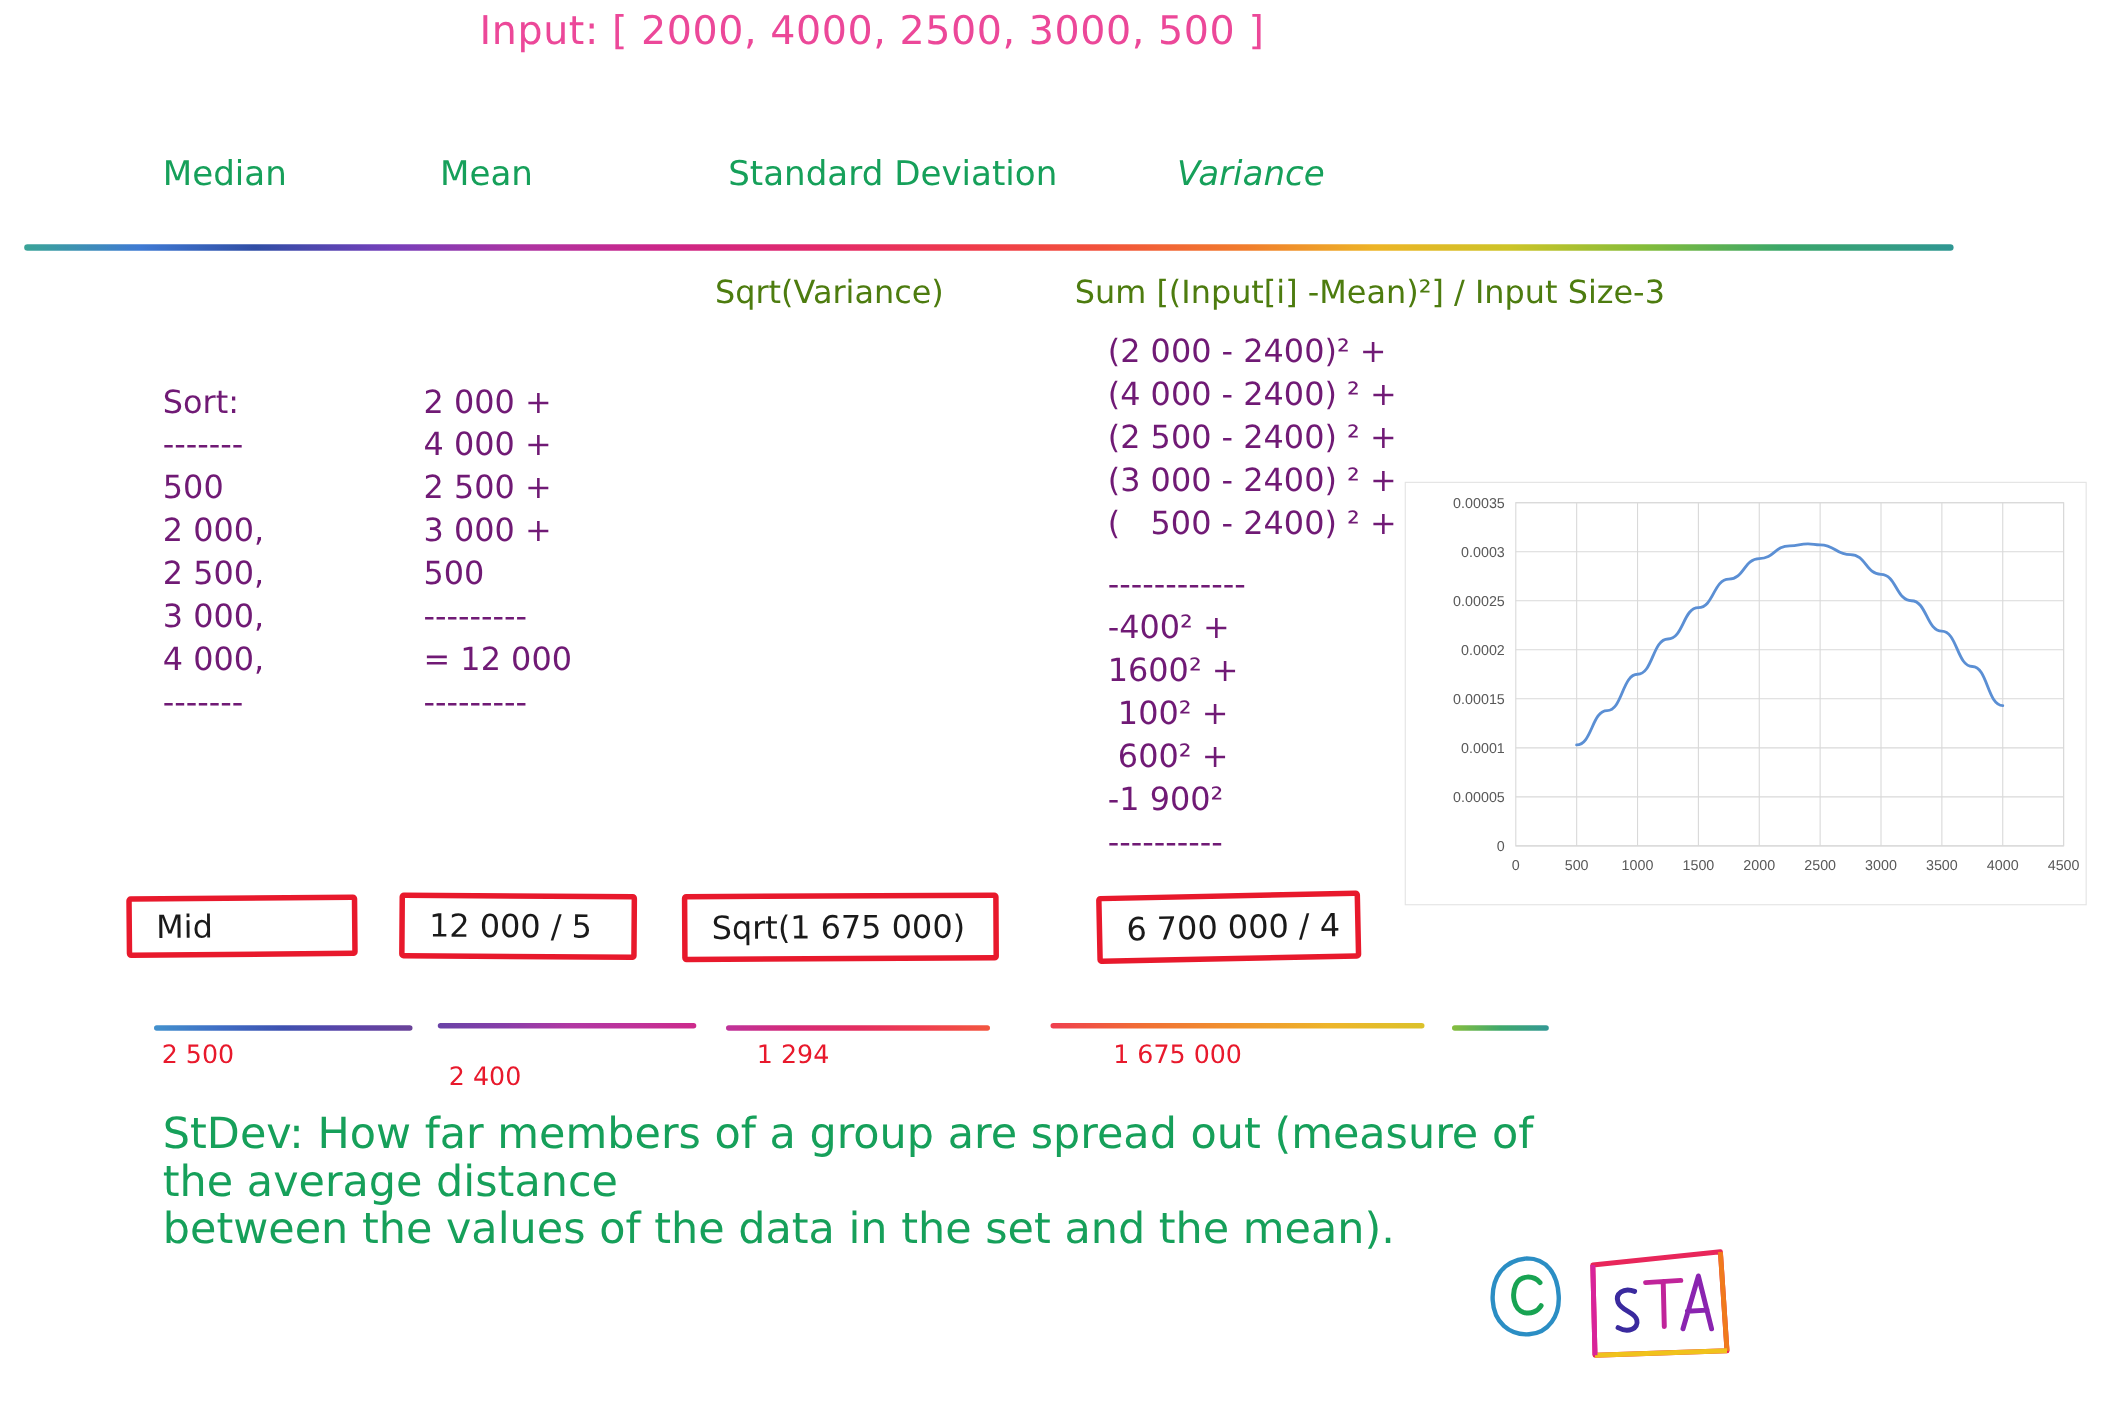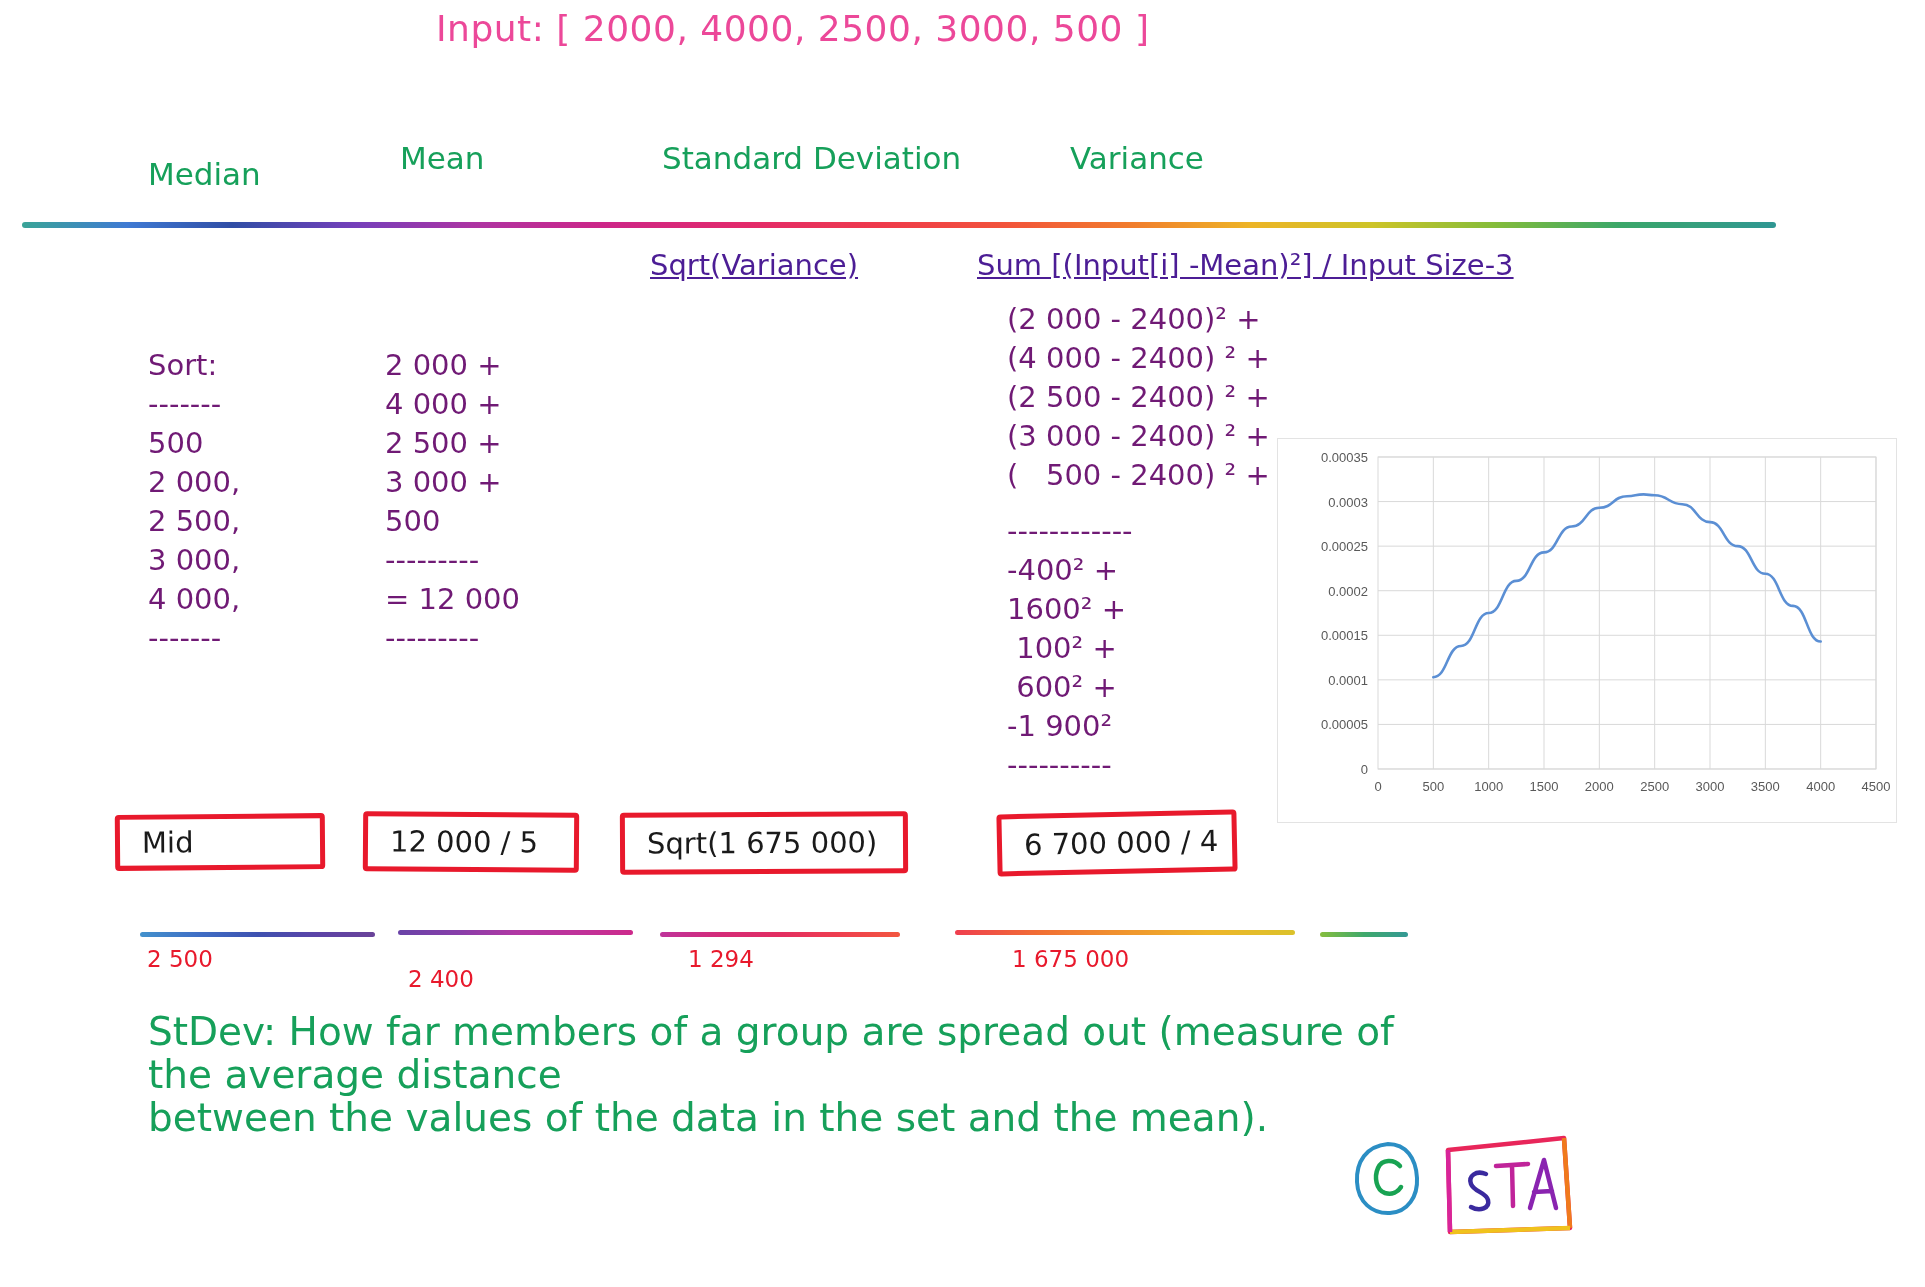--- a/index.html
+++ b/index.html
@@ -43,25 +43,24 @@
       #a8239a 26%, #c8147f 33%, #e01860 41%, #ee2a3c 49%,
       #f1452b 56%, #f0701c 63%, #ecae14 70%, #c9bf16 77%,
       #7ab72a 84%, #2ba05c 91%, #1e8e8a 100%);
     opacity: 0.92;
     border-radius: 3px;
     filter: blur(0.3px);
   }
 
   
   .formula-cyan {
-    color: #4c1d95;
+    color: #4d7c0f;
     font-size: 29px;
     white-space: nowrap;
     top: 248px;
-    text-decoration: underline;
   }
 
   
   .hand {
     color: #701a75;
     font-size: 29px;
     line-height: 39px;
     white-space: pre;
   }
 
@@ -116,24 +115,24 @@
   #chart-svg { display: block; }
 
   
   #logo { left: 1348px; top: 1128px; width: 230px; height: 120px; }
 </style>
 </head>
 <body>
 
 <div class="abs" id="title">Input: [ 2000, 4000, 2500, 3000, 500 ]</div>
 
-<div class="abs col-head" style="left:148px;margin-top:16px;">Median</div>
+<div class="abs col-head" style="left:148px;">Median</div>
 <div class="abs col-head" style="left:400px;">Mean</div>
 <div class="abs col-head" style="left:650px;margin-left:12px;">Standard Deviation</div>
-<div class="abs col-head" style="left:1070px;">Variance</div>
+<div class="abs col-head" style="left:1070px;font-style:italic;">Variance</div>
 
 <div class="abs" id="divider"></div>
 
 <div class="abs formula-cyan" style="left:650px;">Sqrt(Variance)</div>
 <div class="abs formula-cyan" style="left:977px;">Sum [(Input[i] -Mean)²] / Input Size-3</div>
 
 <div class="abs hand" style="left:148px; top:346px;">Sort:
 -------
 500
 2 000,

